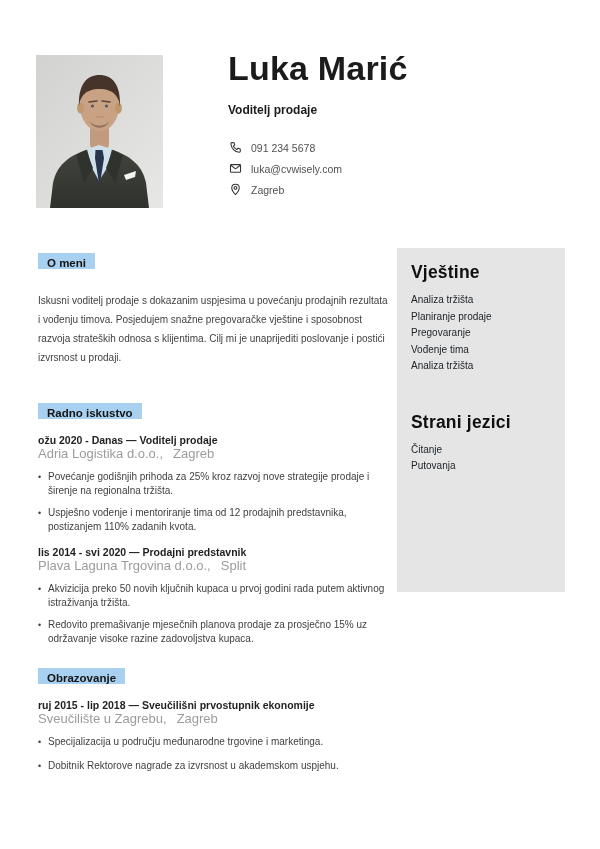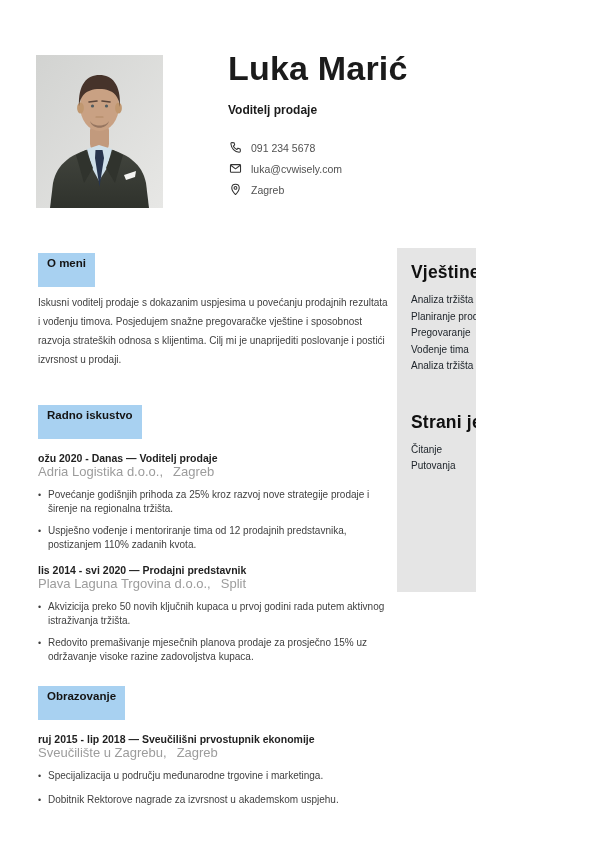--- a/index.html
+++ b/index.html
@@ -1,35 +1,35 @@
 <!DOCTYPE html>
 <html><head>
 <meta charset="utf-8">
 <style>
   html,body{margin:0;padding:0;background:#ffffff;}
   .page{
-    position:relative;width:476px;height:849px;background:#ffffff;overflow:hidden;
+    position:relative;width:600px;height:849px;background:#ffffff;overflow:hidden;
     font-family:"Liberation Sans","DejaVu Sans",sans-serif;color:#222;
   }
   
   .photo{position:absolute;left:36px;top:55px;width:127px;height:153px;overflow:hidden;}
   .photo svg{display:block;width:100%;height:100%;}
   .header-block{position:absolute;left:228px;top:50px;width:340px;}
   .name{margin:0;font-size:34px;font-weight:bold;color:#1b1b1b;letter-spacing:.2px;line-height:1.1;}
   .subtitle{margin-top:16px;font-size:12px;font-weight:bold;color:#1b1b1b;}
   .contact{margin-top:20px;}
   .contact-row{display:flex;align-items:center;height:21px;}
   .contact-row .ico{width:14px;height:14px;flex:0 0 14px;display:flex;align-items:center;justify-content:center;}
   .contact-row .ico svg{display:block;}
   .contact-row .txt{margin-left:9px;font-size:10.5px;color:#515151;}
   
   .main{position:absolute;left:38px;top:253px;width:352px;}
   .section-label{display:inline-block;background:#a8d1f1;color:#141414;
-    font-size:11.5px;font-weight:bold;padding:4px 9px 18px 9px;}
-  .about-text{margin-top:6px;width:352px;font-size:10px;line-height:19px;color:#3f3f3f;}
+    font-size:11.5px;font-weight:bold;padding:4px 9px 0 9px;}
+  .about-text{margin-top:20px;width:352px;font-size:10px;line-height:19px;color:#3f3f3f;}
   .lbl-exp{margin-top:36px;}
   .lbl-edu{margin-top:23px;}
   .entry{margin-top:13px;}
   .entry-title{font-size:10.5px;font-weight:bold;color:#1f1f1f;line-height:13px;}
   .entry-sub{font-size:13px;color:#9c9c9c;line-height:14px;}
   .entry-sub .city{margin-left:10px;}
   .bullets{margin-top:7px;}
   .bullet{display:flex;margin-top:9px;font-size:10px;line-height:13.5px;color:#3f3f3f;width:348px;}
   .bullet::before{content:"•";flex:0 0 10px;color:#3f3f3f;font-size:9px;line-height:15px;}
   

